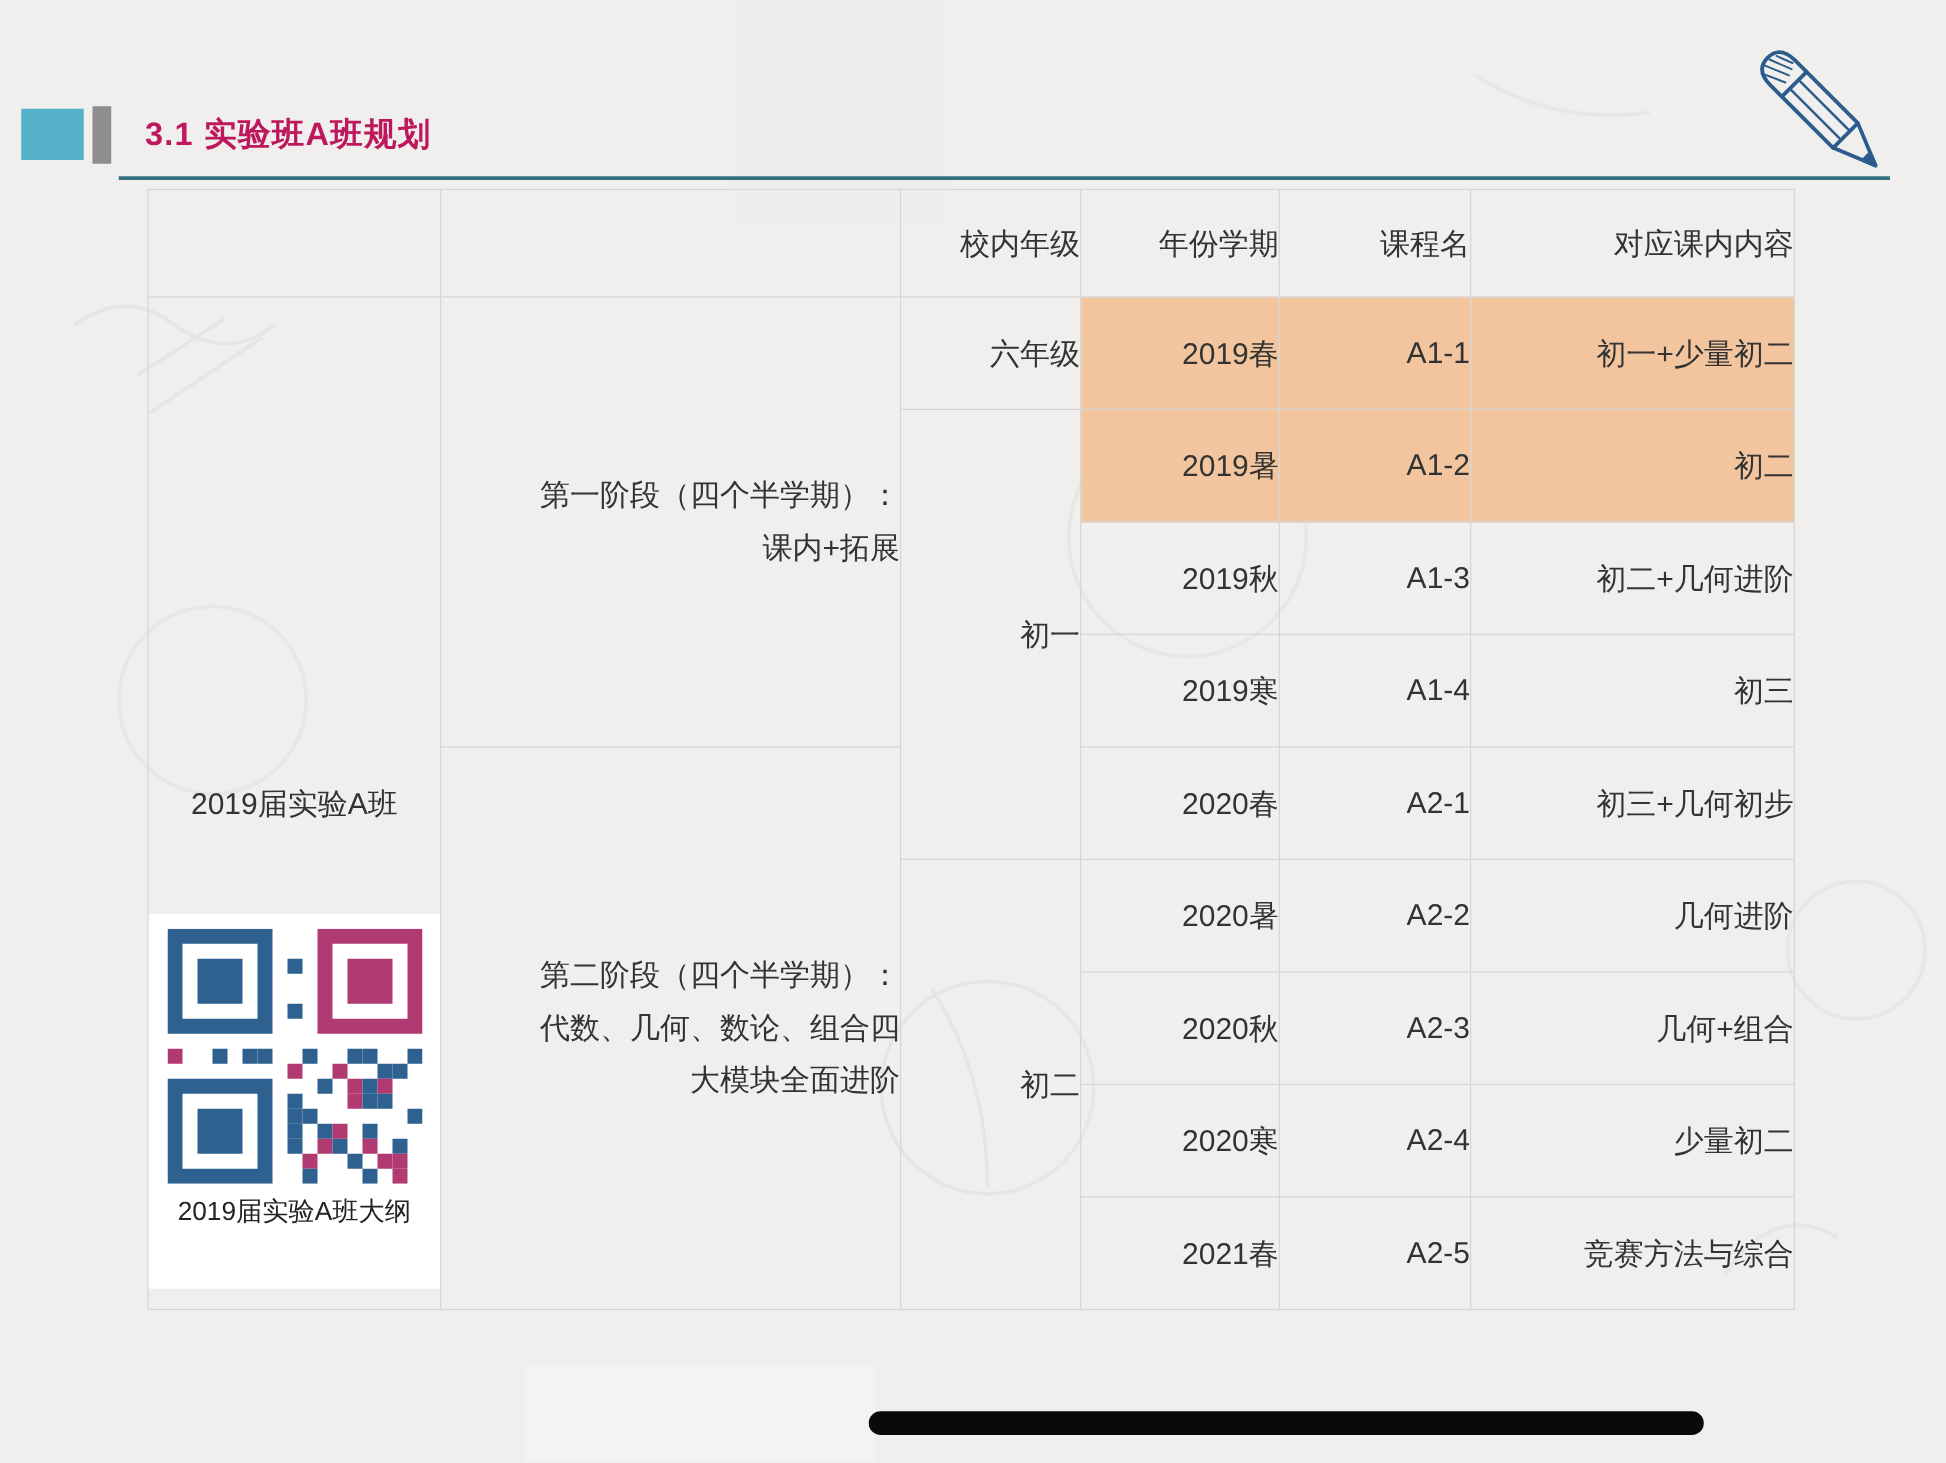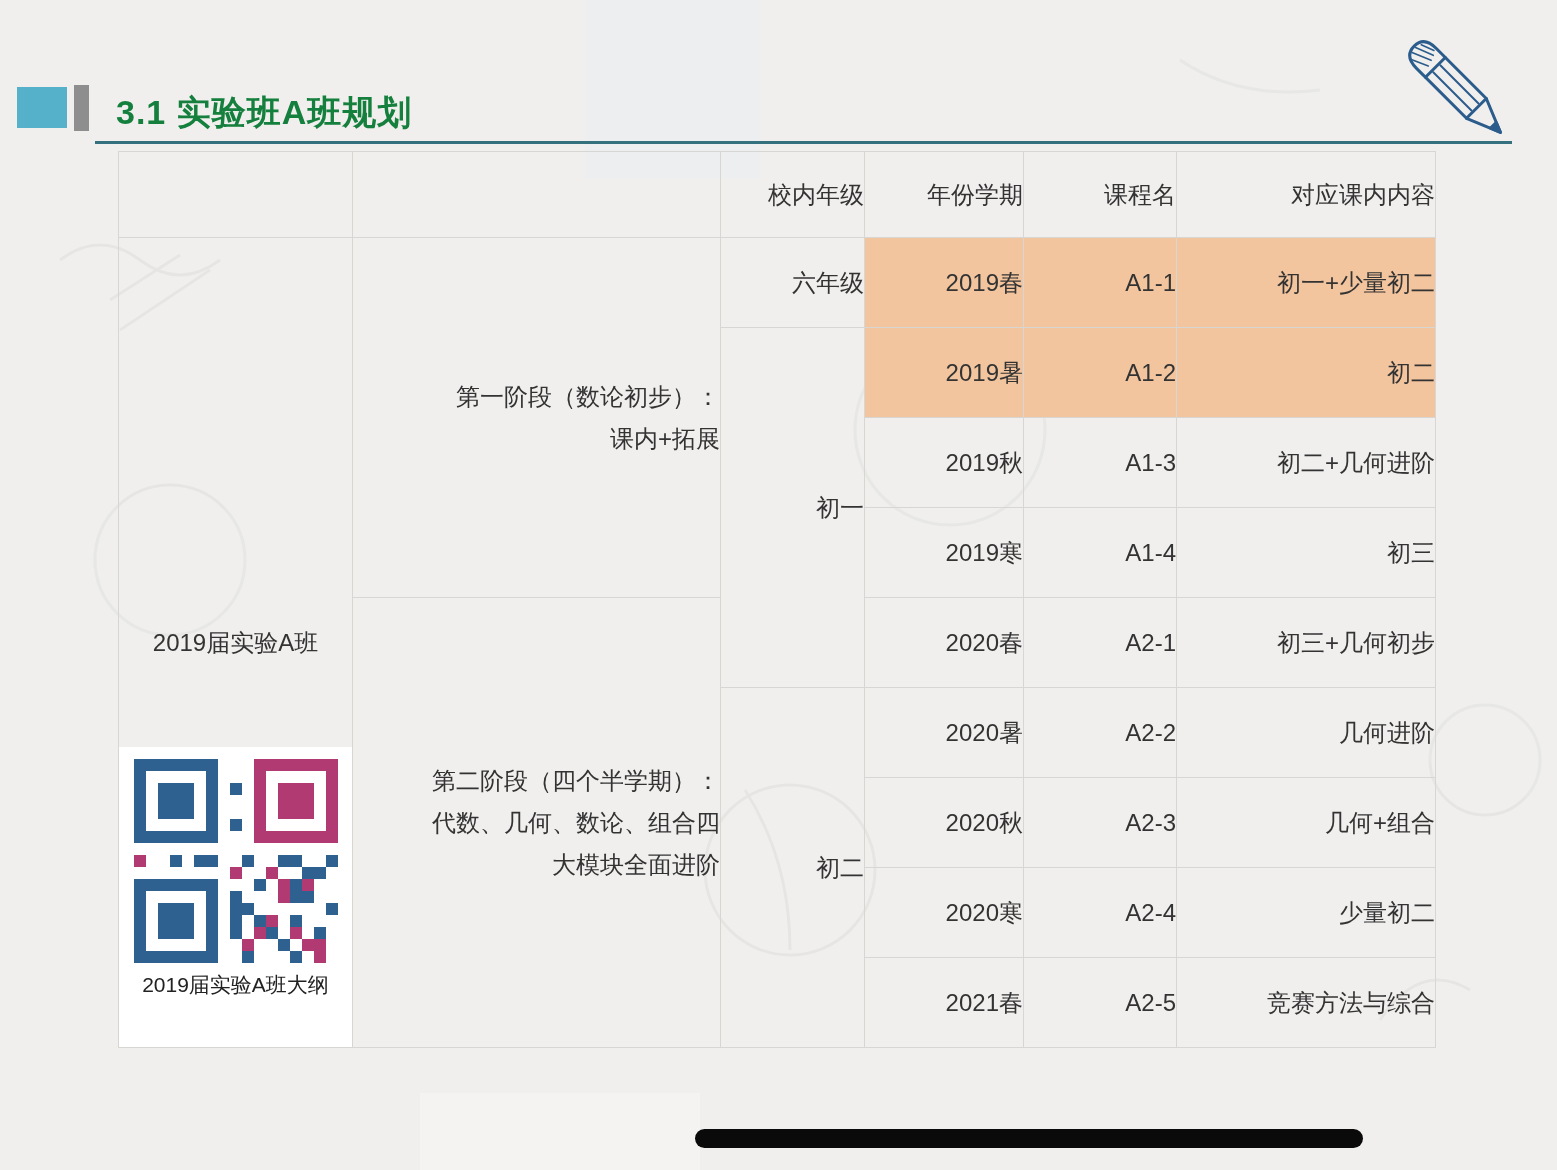--- a/index.html
+++ b/index.html
@@ -18,21 +18,21 @@
     width:1557px;height:1170px;position:relative;overflow:hidden;
     background:var(--bg);
     font-family:"Liberation Sans","DejaVu Sans",sans-serif;
     color:var(--text);
   }
   .doodles{position:absolute;left:0;top:0;}
   .header-accent-square{position:absolute;left:17px;top:87px;width:50px;height:41px;background:var(--accent-square);}
   .header-accent-bar{position:absolute;left:74px;top:85px;width:15px;height:46px;background:var(--accent-bar);}
   .page-title{
     position:absolute;left:116px;top:90px;
-    font-size:34px;font-weight:bold;color:#15803d;letter-spacing:1px;white-space:nowrap;
+    font-size:26px;font-weight:bold;color:#be185d;letter-spacing:1px;white-space:nowrap;
   }
   .title-underline{position:absolute;left:95px;top:141px;width:1417px;height:3px;background:var(--underline);}
   .pencil-wrap{position:absolute;left:1406px;top:18px;width:110px;height:140px;}
 
   table.plan{
     position:absolute;left:118px;top:151px;width:1317px;
     border-collapse:collapse;table-layout:fixed;
     font-size:24px;color:var(--text);
   }
   table.plan th,table.plan td{
@@ -41,21 +41,21 @@
     font-weight:normal;padding:0;
     overflow:visible;
   }
   table.plan thead tr{height:86px;}
   table.plan tbody tr{height:90px;}
   td.hl{background:var(--hl);}
   td.stage-cell{white-space:pre-line;line-height:1.75;}
   td.class-cell{position:relative;text-decoration:underline;}
   .class-label{position:absolute;left:0;top:0;right:0;bottom:0;display:flex;align-items:center;justify-content:center;}
   .qr-box{
-    position:absolute;left:0;right:0;bottom:0;height:300px;background:#ffffff;
+    position:absolute;left:0;right:0;bottom:16px;height:300px;background:#ffffff;
     display:flex;flex-direction:column;align-items:center;
   }
   .qr-box svg{margin-top:12px;display:block;}
   .qr-caption{font-size:21px;color:#222;margin-top:8px;white-space:nowrap;}
   .bottom-bar{
     position:absolute;left:695px;top:1129px;width:668px;height:19px;
     border-radius:10px;background:var(--bar);
   }
 </style>
 </head>
@@ -169,21 +169,21 @@
               <rect x="144" y="180" width="12" height="12" fill="#2e6090"></rect>
               <rect x="168" y="180" width="12" height="12" fill="#b23a72"></rect>
               <rect x="180" y="180" width="12" height="12" fill="#b23a72"></rect>
               <rect x="108" y="192" width="12" height="12" fill="#2e6090"></rect>
               <rect x="156" y="192" width="12" height="12" fill="#2e6090"></rect>
               <rect x="180" y="192" width="12" height="12" fill="#b23a72"></rect>
             </svg>
             <div class="qr-caption">2019届实验A班大纲</div>
           </div>
         </td>
-        <td rowspan="4" class="stage-cell">第一阶段（数论初步）：
+        <td rowspan="4" class="stage-cell">第一阶段（四个半学期）：
 课内+拓展</td>
         <td rowspan="1">六年级</td>
         <td class="hl">2019春</td>
         <td class="hl">A1-1</td>
         <td class="hl">初一+少量初二</td>
       </tr>
       <tr>
         <td rowspan="4">初一</td>
         <td class="hl">2019暑</td>
         <td class="hl">A1-2</td>

